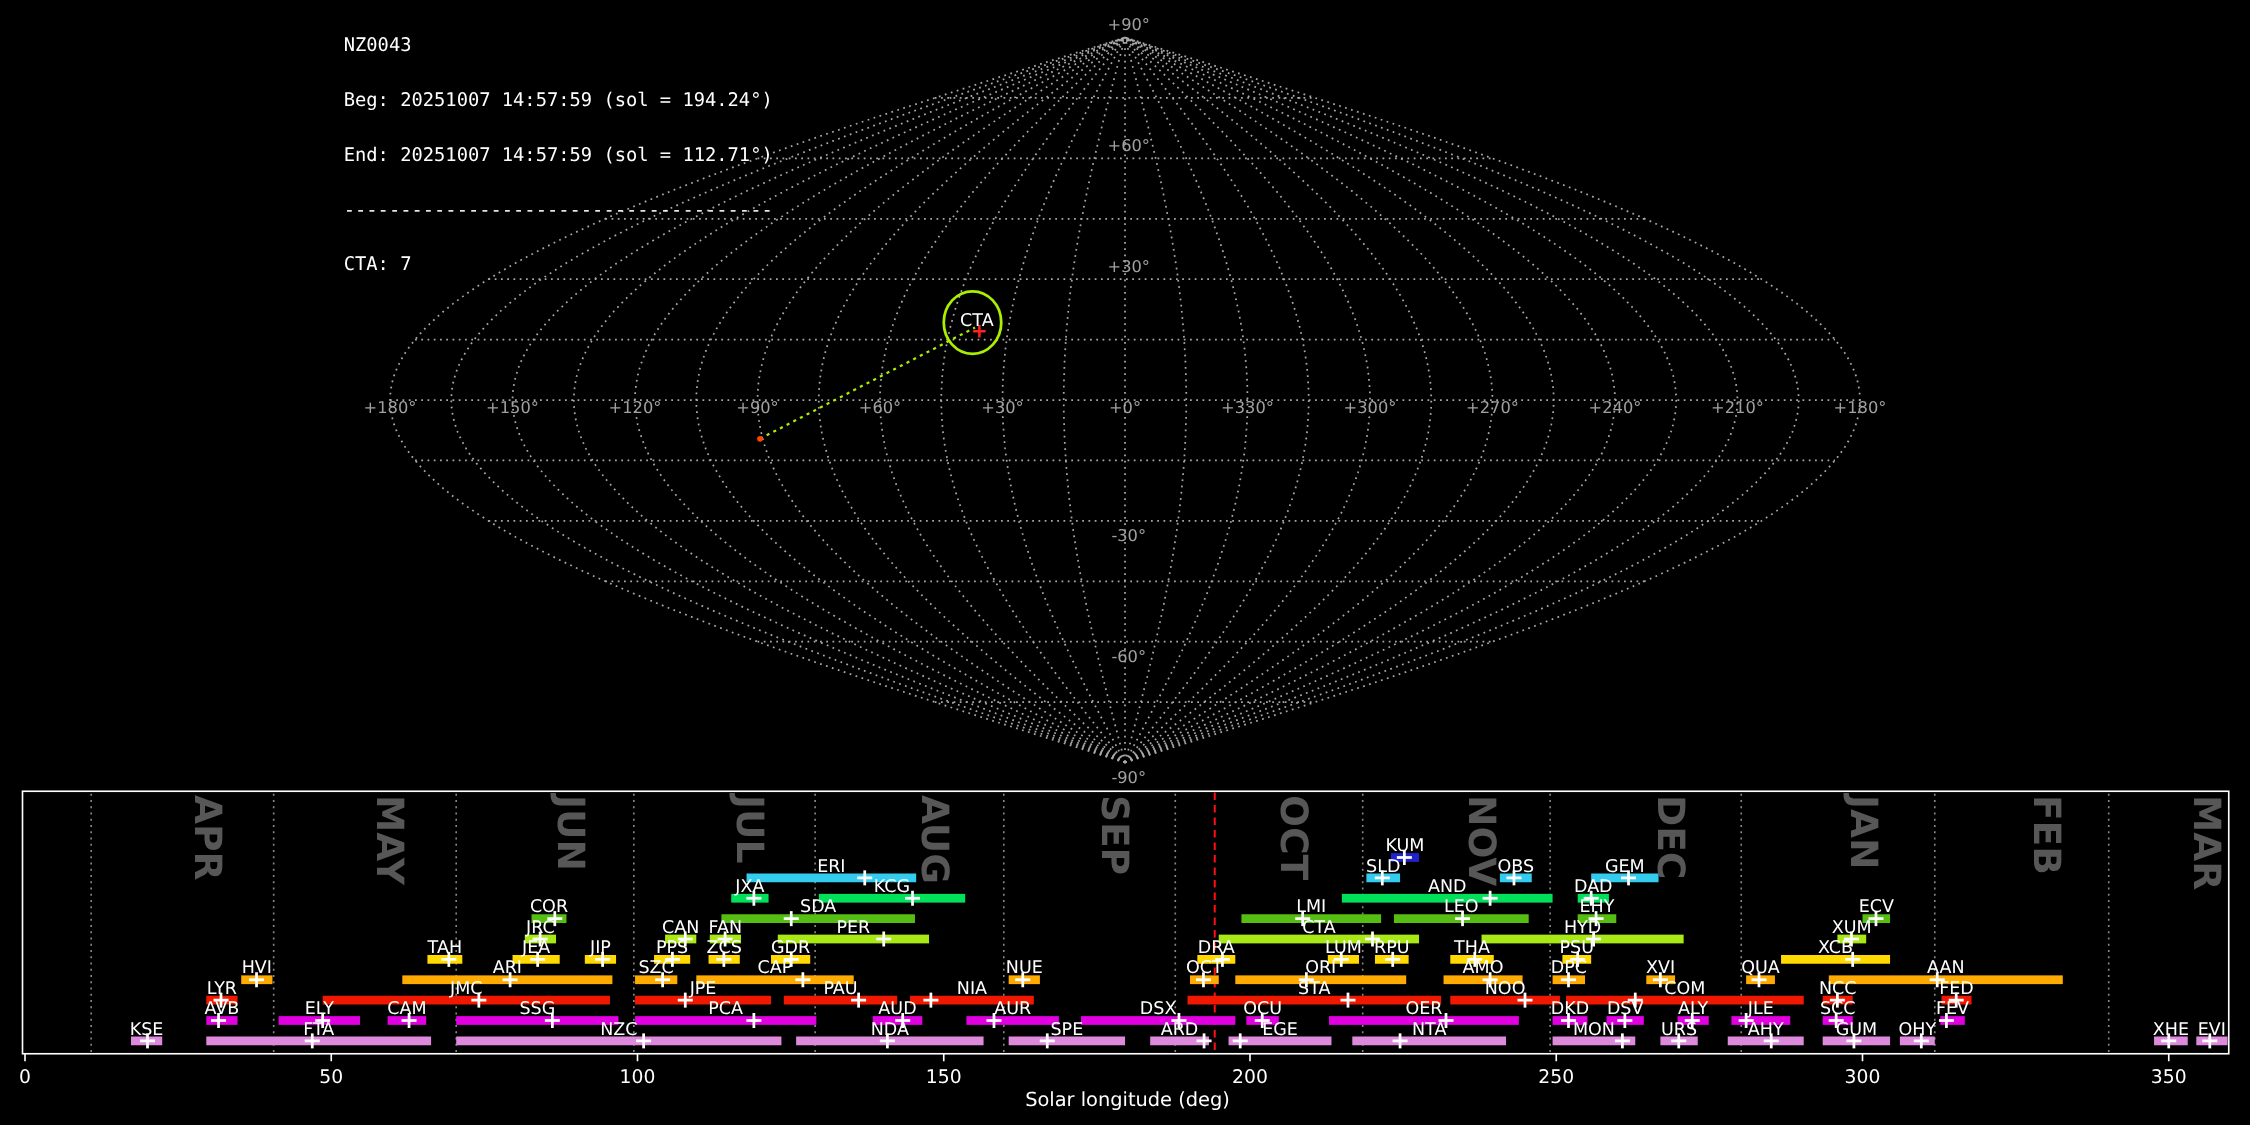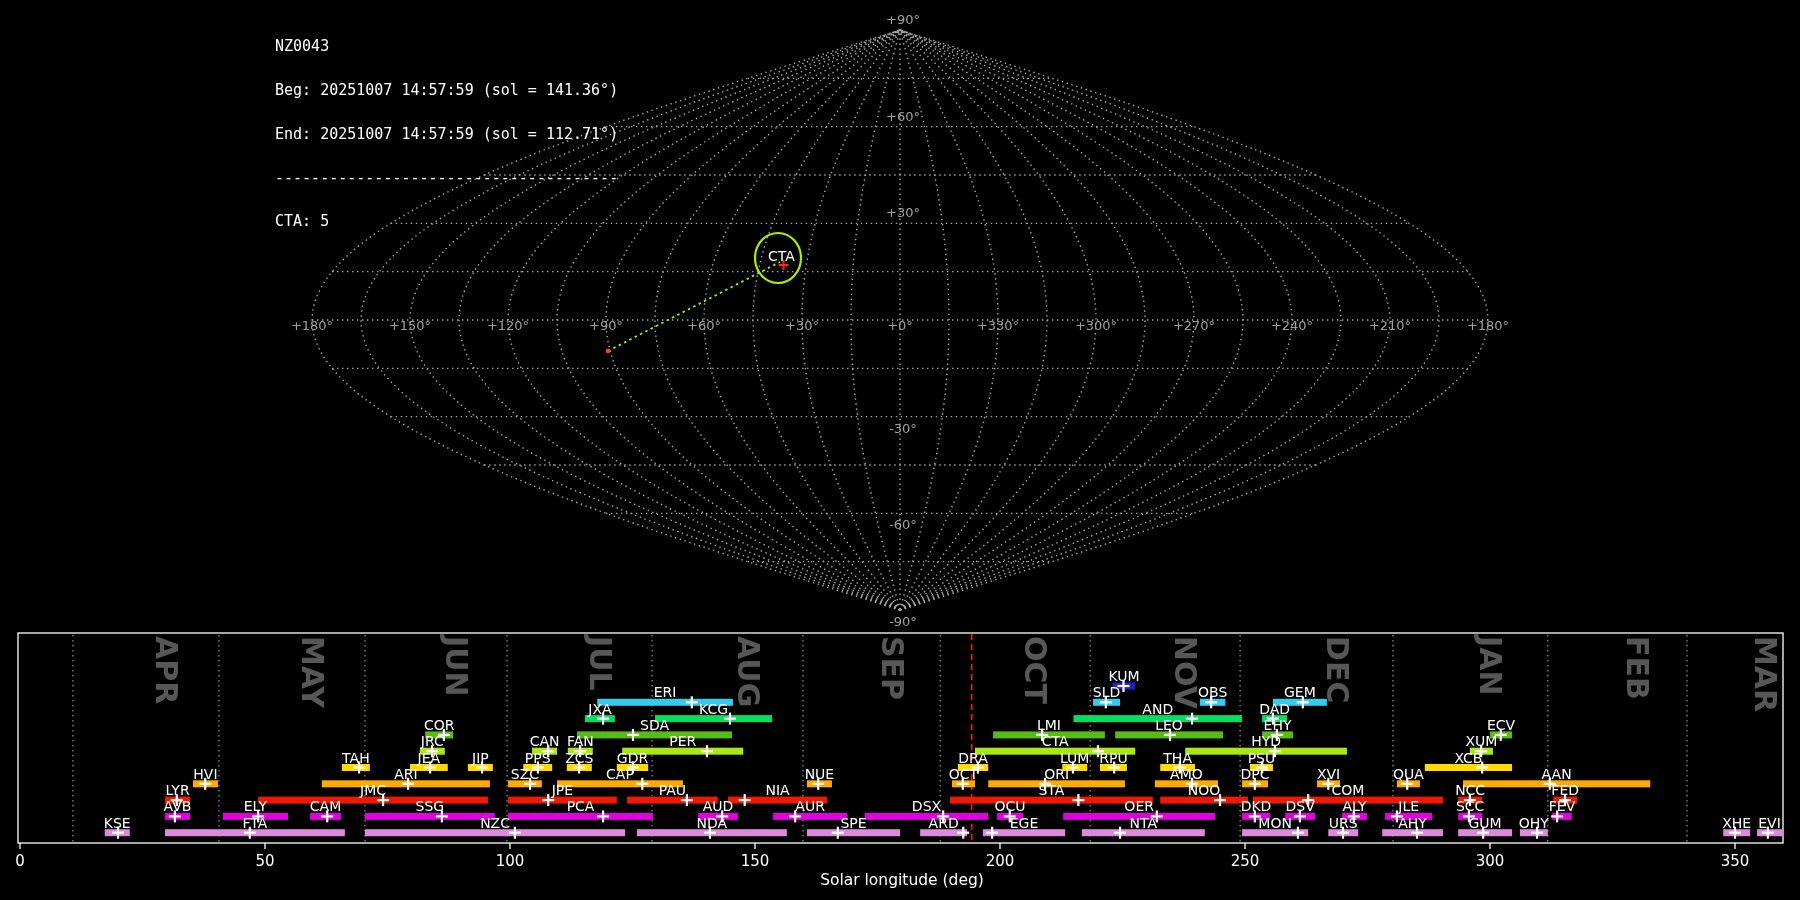--- a/index.html
+++ b/index.html
@@ -1,31 +1,31 @@
 <!DOCTYPE html>
 <html><head>
 <meta charset="utf-8">
 <style>
   html,body{margin:0;padding:0;background:#000;}
   body{width:1800px;height:900px;position:relative;overflow:hidden;
        font-family:"DejaVu Sans",sans-serif;}
-  .info{position:absolute;left:275px;top:10px;color:#fff;
+  .info{position:absolute;left:275px;top:0;color:#fff;
         font:15px/14.6px "DejaVu Sans Mono",monospace;white-space:pre;z-index:5;}
   svg{position:absolute;left:0;top:0;}
   text{font-family:"DejaVu Sans",sans-serif;}
 </style>
 </head>
 <body>
 
 <div class="info">
   <div>NZ0043</div>
-  <div>Beg: 20251007 14:57:59 (sol = 141.36°)</div>
+  <div>Beg: 20251007 14:57:59 (sol = 194.24°)</div>
   <div>End: 20251007 14:57:59 (sol = 112.71°)</div>
   <div>--------------------------------------</div>
-  <div>CTA: 5</div>
+  <div>CTA: 7</div>
 </div>
 
 <svg id="plot" width="1800" height="900" viewBox="0 0 1800 900">
     <g>
       <line x1="747.8144014797178" y1="561.6666666666667" x2="1052.1855985202822" y2="561.6666666666667" stroke="#a8a8a8" stroke-width="1.4" stroke-dasharray="1.4 3.6" fill="none"></line>
       <line x1="606" y1="513.3333333333334" x2="1194" y2="513.3333333333334" stroke="#a8a8a8" stroke-width="1.4" stroke-dasharray="1.4 3.6" fill="none"></line>
       <line x1="484.22121266231005" y1="465" x2="1315.77878733769" y2="465" stroke="#a8a8a8" stroke-width="1.4" stroke-dasharray="1.4 3.6" fill="none"></line>
       <line x1="390.77706257475006" y1="416.6666666666667" x2="1409.22293742525" y2="416.6666666666667" stroke="#a8a8a8" stroke-width="1.4" stroke-dasharray="1.4 3.6" fill="none"></line>
       <line x1="332.03561414202784" y1="368.3333333333333" x2="1467.964385857972" y2="368.3333333333333" stroke="#a8a8a8" stroke-width="1.4" stroke-dasharray="1.4 3.6" fill="none"></line>
       <line x1="312" y1="320" x2="1488" y2="320" stroke="#a8a8a8" stroke-width="1.4" stroke-dasharray="1.4 3.6" fill="none"></line>

